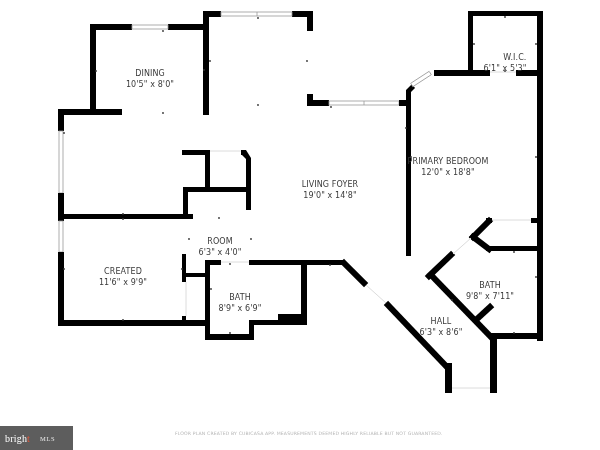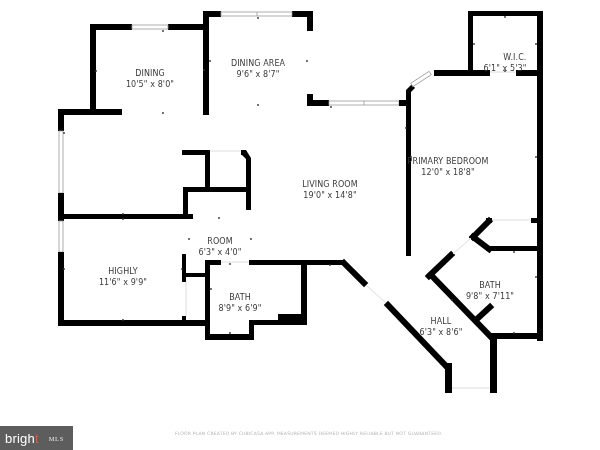--- a/index.html
+++ b/index.html
@@ -8,21 +8,21 @@
   .wall { fill: #000000; }
   .wline { stroke: #000000; stroke-width: 6; stroke-linecap: square; fill: none; }
   .win { fill: #ffffff; stroke: #9a9a9a; stroke-width: 0.8; }
   .winmid { stroke: #9a9a9a; stroke-width: 0.8; }
   .door { stroke: #dcdcdc; stroke-width: 1; }
   .dot { fill: #333333; }
   .room-label { position: absolute; text-align: center; color: #3a3a3a; font-size: 8px; line-height: 11px; white-space: nowrap; transform: translateX(-50%); font-family: "DejaVu Sans", sans-serif; letter-spacing: 0.1px; }
   .room-label .name { display: block; }
   .room-label .dim { display: block; }
   #logo { position: absolute; left: 0; top: 426px; width: 73px; height: 24px; background: #5d5d5d; display: flex; align-items: center; padding-left: 5px; box-sizing: border-box; }
-  #logo .bright { font-family: Liberation Sans, sans-serif; color: #ffffff; font-size: 13px; letter-spacing: 0.2px; }
+  #logo .bright { font-family: Liberation Serif, serif; color: #ffffff; font-size: 10px; letter-spacing: 0.2px; }
   #logo .mls { font-family: Liberation Serif, serif; color: #e8e8e8; font-size: 6.5px; margin-left: 3px; letter-spacing: 0.6px; padding-left: 7px; }
   #logo .accent { color: #e0563a; }
   #disclaimer { position: absolute; left: 175px; top: 431px; font-size: 4.6px; color: #b5b5b5; letter-spacing: 0.15px; white-space: nowrap; font-family: "DejaVu Sans", sans-serif; }
 </style>
 </head>
 <body>
 
 <div id="stage">
 
   <svg class="plan" viewBox="0 0 600 450">
@@ -157,42 +157,38 @@
       <circle class="dot" cx="514" cy="333" r="0.9"></circle>
       <circle class="dot" cx="452" cy="300" r="0.9"></circle>
       <circle class="dot" cx="330" cy="265" r="0.9"></circle>
     </g>
   </svg>
 
   <div class="room-label" style="left:150px; top:68px;">
     <span class="name">DINING</span>
     <span class="dim">10'5" x 8'0"</span>
   </div>
-  <div class="room-label" style="left:258px; top:58px;">
-    <span class="name">DINING AREA</span>
-    <span class="dim">9'6" x 8'7"</span>
-  </div>
   <div class="room-label" style="left:330px; top:179px;">
-    <span class="name">LIVING ROOM</span>
+    <span class="name">LIVING FOYER</span>
     <span class="dim">19'0" x 14'8"</span>
   </div>
   <div class="room-label" style="left:505px; top:52px;text-align:right;">
     <span class="name">W.I.C.</span>
     <span class="dim">6'1" x 5'3"</span>
   </div>
   <div class="room-label" style="left:448px; top:156px;">
     <span class="name">PRIMARY BEDROOM</span>
     <span class="dim">12'0" x 18'8"</span>
   </div>
   <div class="room-label" style="left:220px; top:236px;">
     <span class="name">ROOM</span>
     <span class="dim">6'3" x 4'0"</span>
   </div>
   <div class="room-label" style="left:123px; top:266px;">
-    <span class="name">HIGHLY</span>
+    <span class="name">CREATED</span>
     <span class="dim">11'6" x 9'9"</span>
   </div>
   <div class="room-label" style="left:240px; top:292px;">
     <span class="name">BATH</span>
     <span class="dim">8'9" x 6'9"</span>
   </div>
   <div class="room-label" style="left:490px; top:280px;">
     <span class="name">BATH</span>
     <span class="dim">9'8" x 7'11"</span>
   </div>

